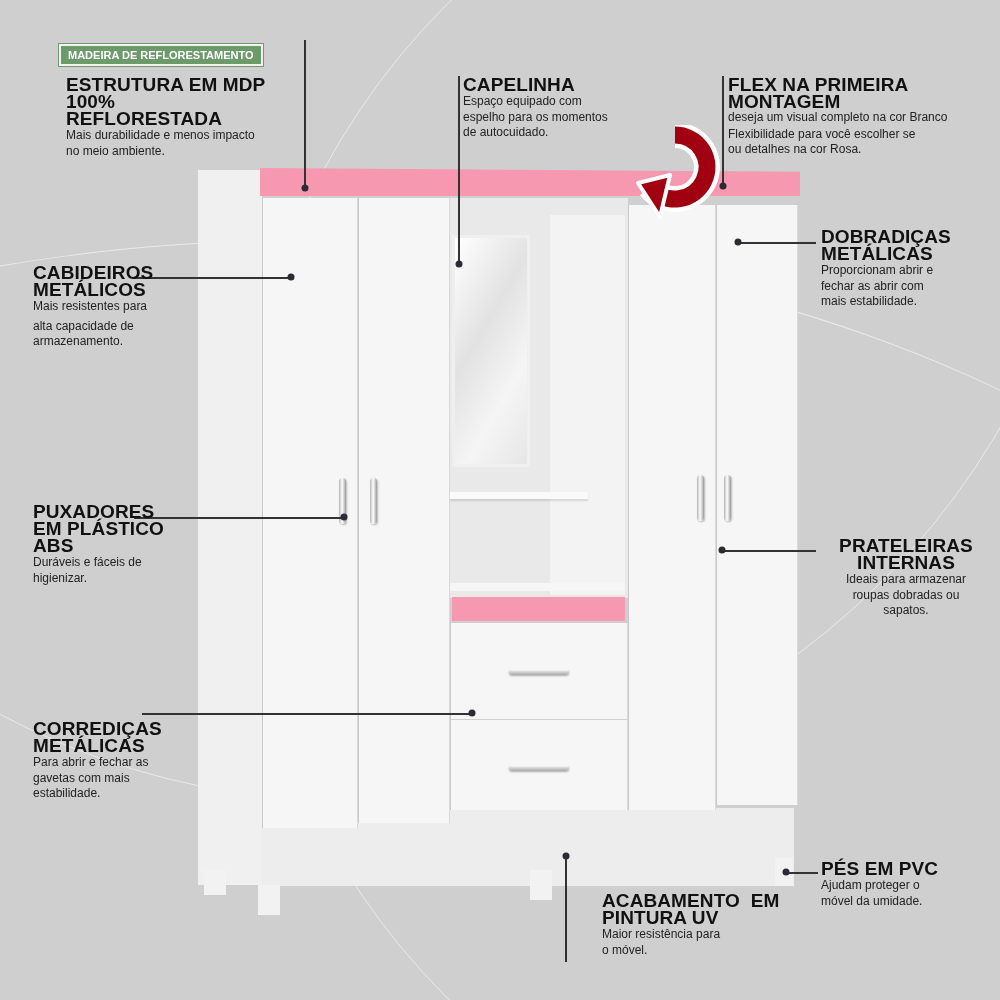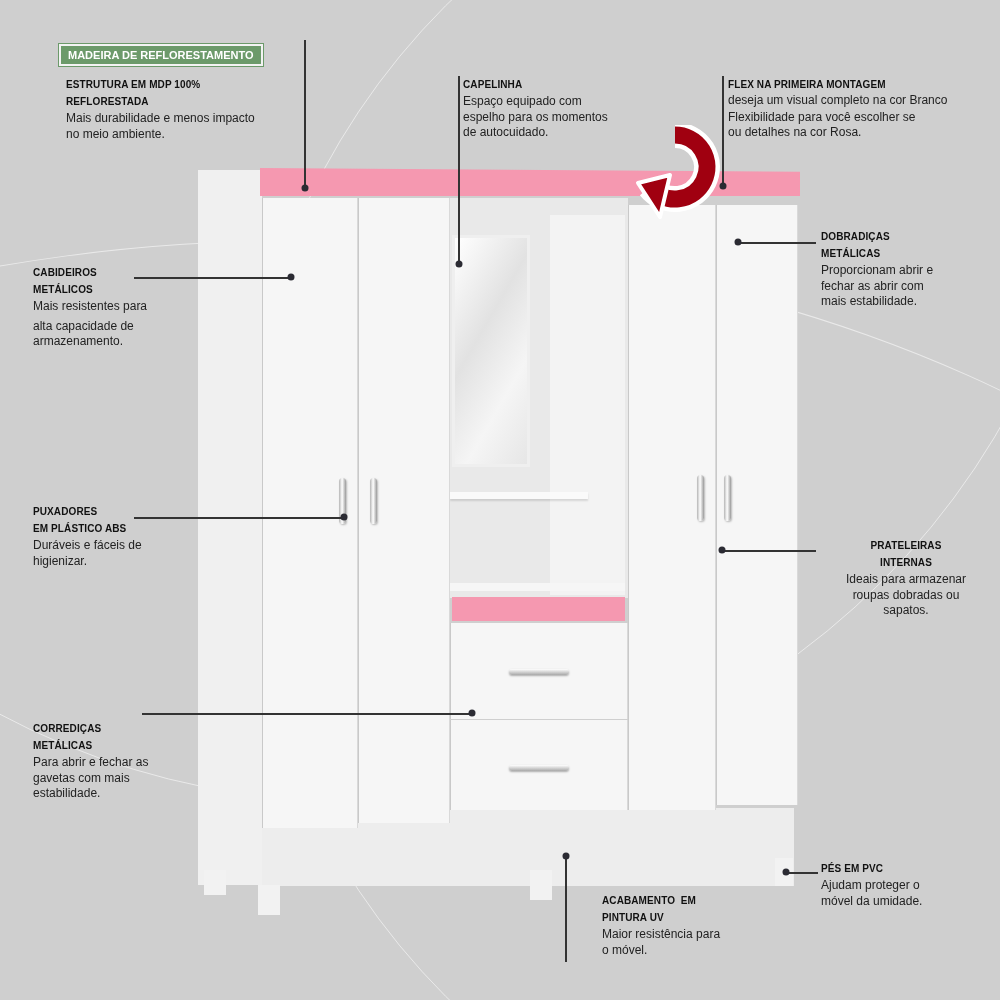--- a/index.html
+++ b/index.html
@@ -1,20 +1,20 @@
 <!DOCTYPE html>
 <html><head>
   <meta charset="utf-8">
   <style>
     html, body { margin:0; padding:0; }
     body { width:1000px; height:1000px; position:relative; overflow:hidden;
       background:#cfcfcf; font-family:"Liberation Sans", "DejaVu Sans", sans-serif; color:#111; }
     .bg-arc { position:absolute; border:1.5px solid rgba(255,255,255,0.55); border-radius:50%; pointer-events:none; }
     .abs { position:absolute; }
-    .feature-title { font-weight:700; font-size:10px; line-height:17px; color:#111; text-transform:uppercase; letter-spacing:0.1px; }
+    .feature-title { font-weight:700; font-size:19px; line-height:17px; color:#111; text-transform:uppercase; letter-spacing:0.1px; }
     .feature-desc { font-size:12px; line-height:15.5px; color:#222; margin-top:1px; }
     .badge { position:absolute; left:59px; top:44px; background:#6c9a6a; color:#fff; font-weight:700;
       font-size:11px; padding:3px 7px; border-radius:0; border:2px solid #f3f3f3; box-shadow:0 0 0 1px #6c9a6a; white-space:nowrap; }
     .line { position:absolute; background:#333; }
     .dot { position:absolute; width:7px; height:7px; border-radius:50%; background:#2b2b33; transform:translate(-50%,-50%); }
     
     .panel { position:absolute; background:#f4f4f4; }
     .pink { background:#f598b0; }
     .door { position:absolute; background:#f6f6f6; border-left:1px solid #c9c9c9; border-right:1px solid #d9d9d9; box-sizing:border-box; }
     .handle { position:absolute; width:7px; height:46px; border-radius:4px;

